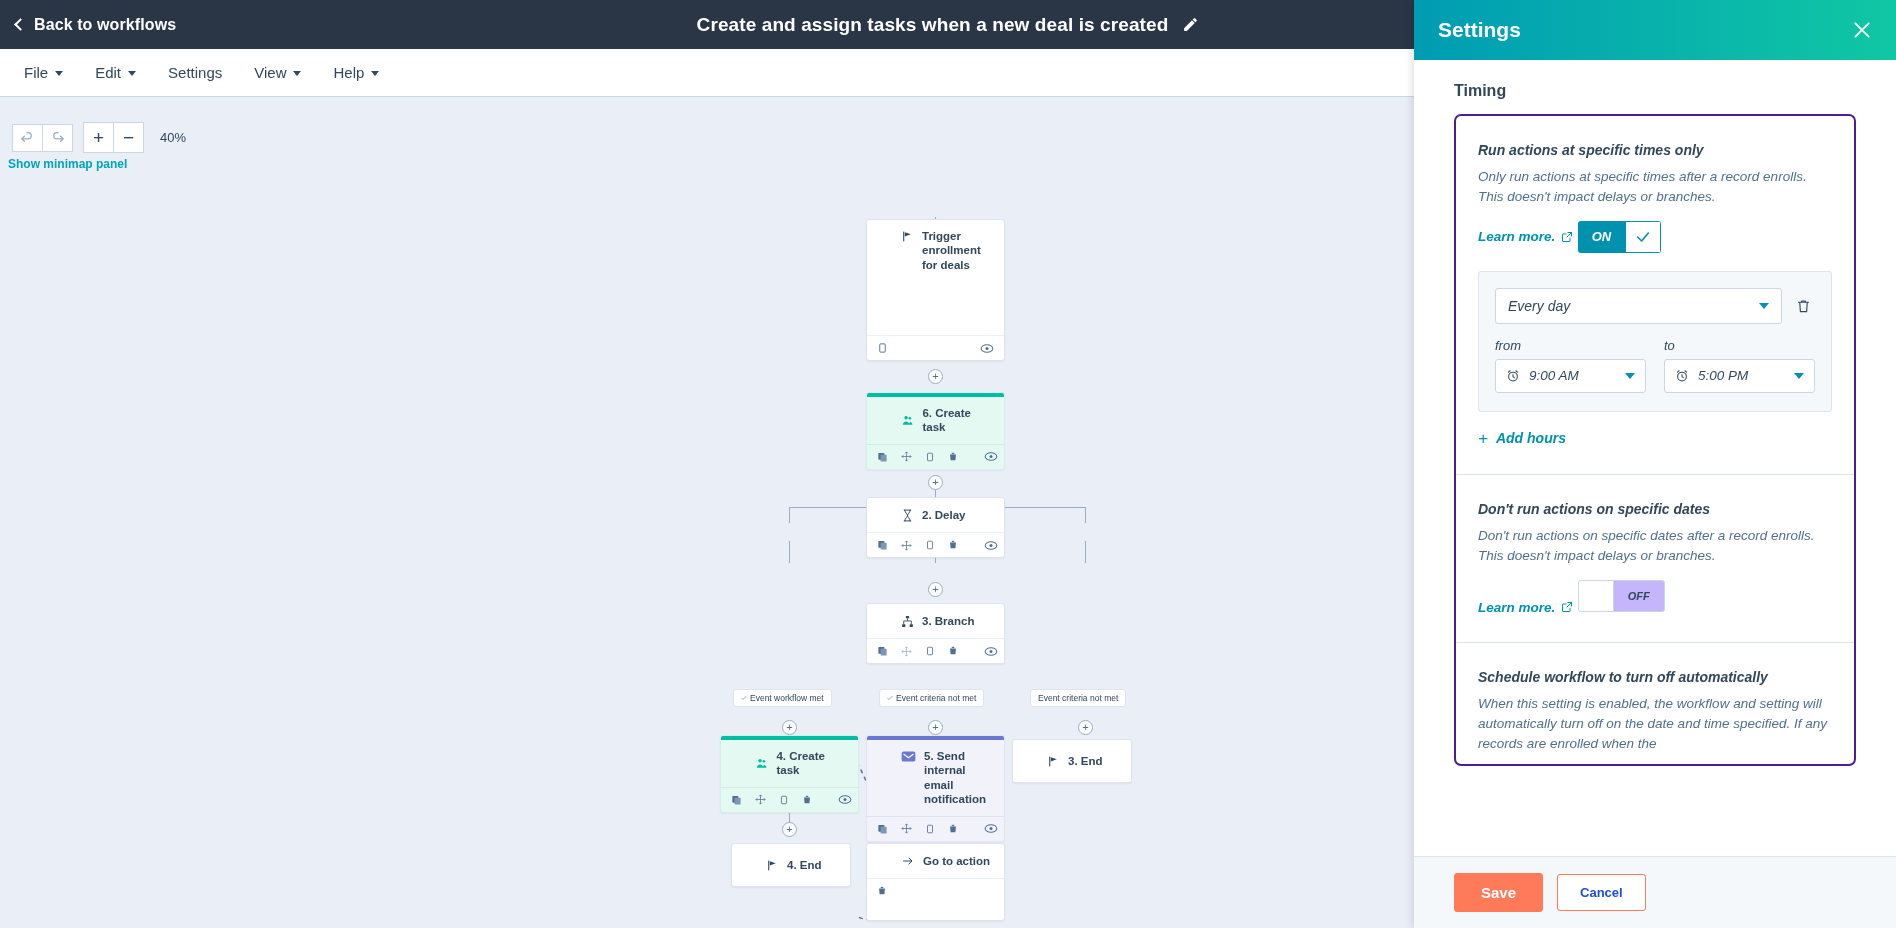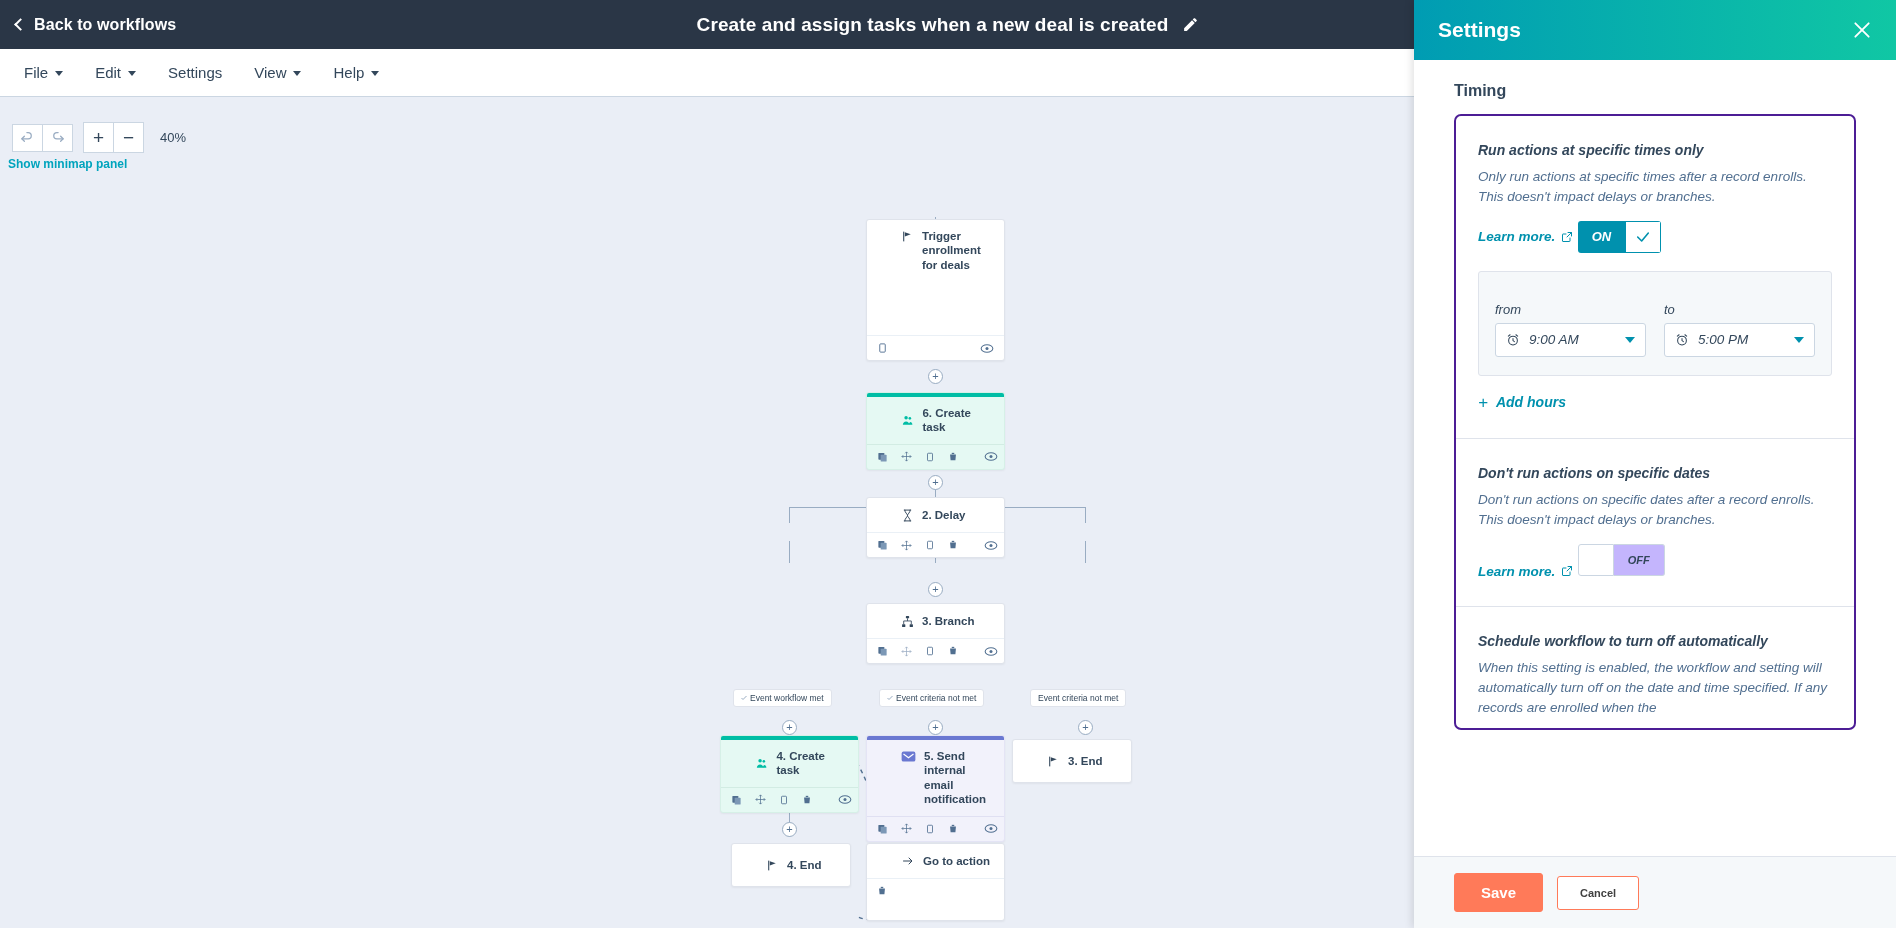--- a/index.html
+++ b/index.html
@@ -196,21 +196,21 @@
 
   .panel-footer {
     flex: 0 0 auto; height: 72px; background: #f5f8fa; border-top: 1px solid #dfe3eb;
     display: flex; align-items: center; gap: 14px; padding: 0 40px;
   }
   .btn-save {
     background: #ff7a59; color: #fff; font-size: 15px; font-weight: bold;
     border: 1px solid #ff7a59; border-radius: 3px; padding: 10px 26px; cursor: pointer;
   }
   .btn-cancel {
-    background: #fff; color: #404040; font-size: 11px; font-weight: bold;
+    background: #fff; color: #1d4ed8; font-size: 13px; font-weight: bold;
     border: 1px solid #ff7a59; border-radius: 3px; padding: 10px 22px; cursor: pointer;
   }
 </style>
 </head>
 <body>
 
 <div id="app">
 
   <div class="topbar">
     <div class="back-link">
@@ -626,20 +626,31 @@
             <div class="toggle">
               <span class="tw-on">ON</span>
               <span class="tw-knob-on">
                 <svg width="16" height="16" viewBox="0 0 24 24">
                   <path d="M4 12l6 6L20 6" stroke="#0091ae" stroke-width="2.4" fill="none" stroke-linecap="round" stroke-linejoin="round"></path>
                 </svg>
               </span>
             </div>
 
             <div class="sched-box">
+              <div class="row-flex">
+                <div class="select">
+                  <span>Every day</span>
+                  <span class="dncaret"></span>
+                </div>
+                <span class="trash-btn">
+                  <svg width="15" height="16" viewBox="0 0 24 24">
+                    <path d="M4 6h16M9 6V4h6v2M6 6l1 15h10l1-15" stroke="#33475b" stroke-width="1.8" fill="none" stroke-linecap="round" stroke-linejoin="round"></path>
+                  </svg>
+                </span>
+              </div>
 
               <div class="ft-row">
                 <div class="ft-col">
                   <div class="lbl">from</div>
                   <div class="time-select">
                     <svg width="14" height="14" viewBox="0 0 24 24">
                       <circle cx="12" cy="13" r="7.5" fill="none" stroke="#33475b" stroke-width="1.8"></circle>
                       <path d="M12 9.5V13l2.4 1.8" stroke="#33475b" stroke-width="1.8" fill="none" stroke-linecap="round"></path>
                       <path d="M4 5.5l3-2.5M20 5.5l-3-2.5" stroke="#33475b" stroke-width="1.8" stroke-linecap="round"></path>
                     </svg>

